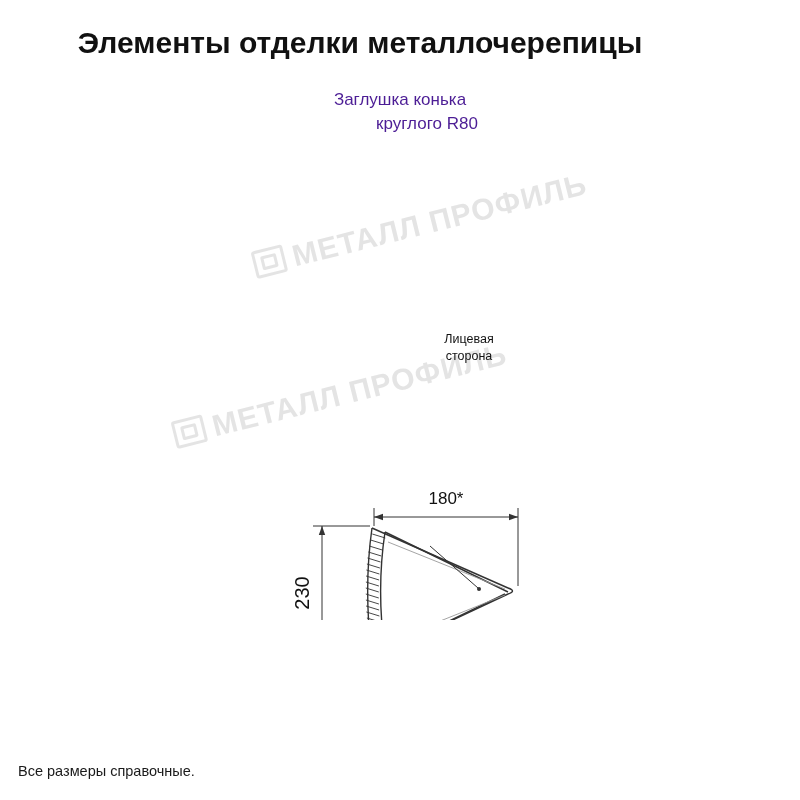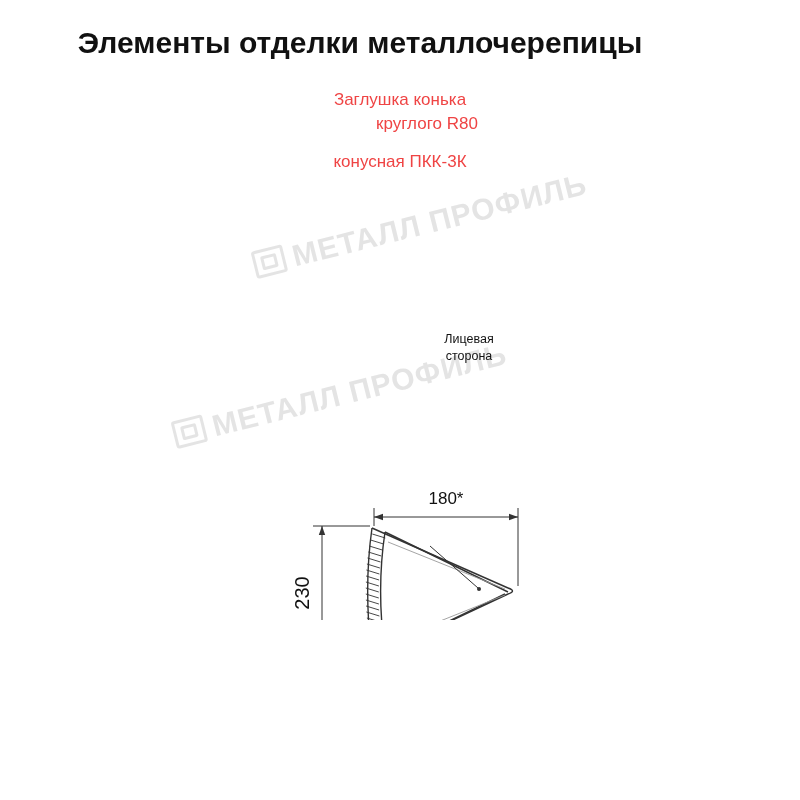--- a/index.html
+++ b/index.html
@@ -29,21 +29,21 @@
     font-weight: bold;
     letter-spacing: 0px;
     color: #111111;
   }
   .subtitle {
     position: absolute;
     left: 0;
     width: 800px;
     text-align: center;
     font-size: 17px;
-    color: #ef4444;
+    color: #4c1d95;
   }
   .sub1 { top: 90px; }
   .sub2 { top: 114px; margin-left: 27px; }
   .sub3 { top: 152px; }
 
   .drawing {
     position: absolute;
     top: 190px;
     left: 0;
     width: 800px;
@@ -95,21 +95,20 @@
   .wm2 { left: 170px; top: 420px; transform: rotate(-14deg); }
 </style>
 </head>
 <body>
 
 <div class="page">
 
   <div class="title">Элементы отделки металлочерепицы</div>
   <div class="subtitle sub1">Заглушка конька</div>
   <div class="subtitle sub2">круглого R80</div>
-  <div class="subtitle sub3">конусная  ПКК-3К</div>
 
   <div class="wm wm1">
     <span class="wmbox"></span><span>МЕТАЛЛ ПРОФИЛЬ</span>
   </div>
   <div class="wm wm2">
     <span class="wmbox"></span><span>МЕТАЛЛ ПРОФИЛЬ</span>
   </div>
 
   <div class="drawing">
     <svg width="800" height="430" viewBox="0 0 800 430">
@@ -177,15 +176,16 @@
       <g stroke="#333333" stroke-width="1" fill="none">
         <path d="M430,356 L478,398"></path>
         <circle cx="479" cy="399" r="2" fill="#333333" stroke="none"></circle>
       </g>
       <text x="469" y="153" text-anchor="middle" font-family="Liberation Sans, sans-serif" font-size="12.5" fill="#111111">Лицевая</text>
       <text x="469" y="170" text-anchor="middle" font-family="Liberation Sans, sans-serif" font-size="12.5" fill="#111111">сторона</text>
     </svg>
   </div>
 
   <div class="footnotes">
+    <div>Все размеры справочные.</div>
   </div>
 
 </div>
 
 </body></html>

